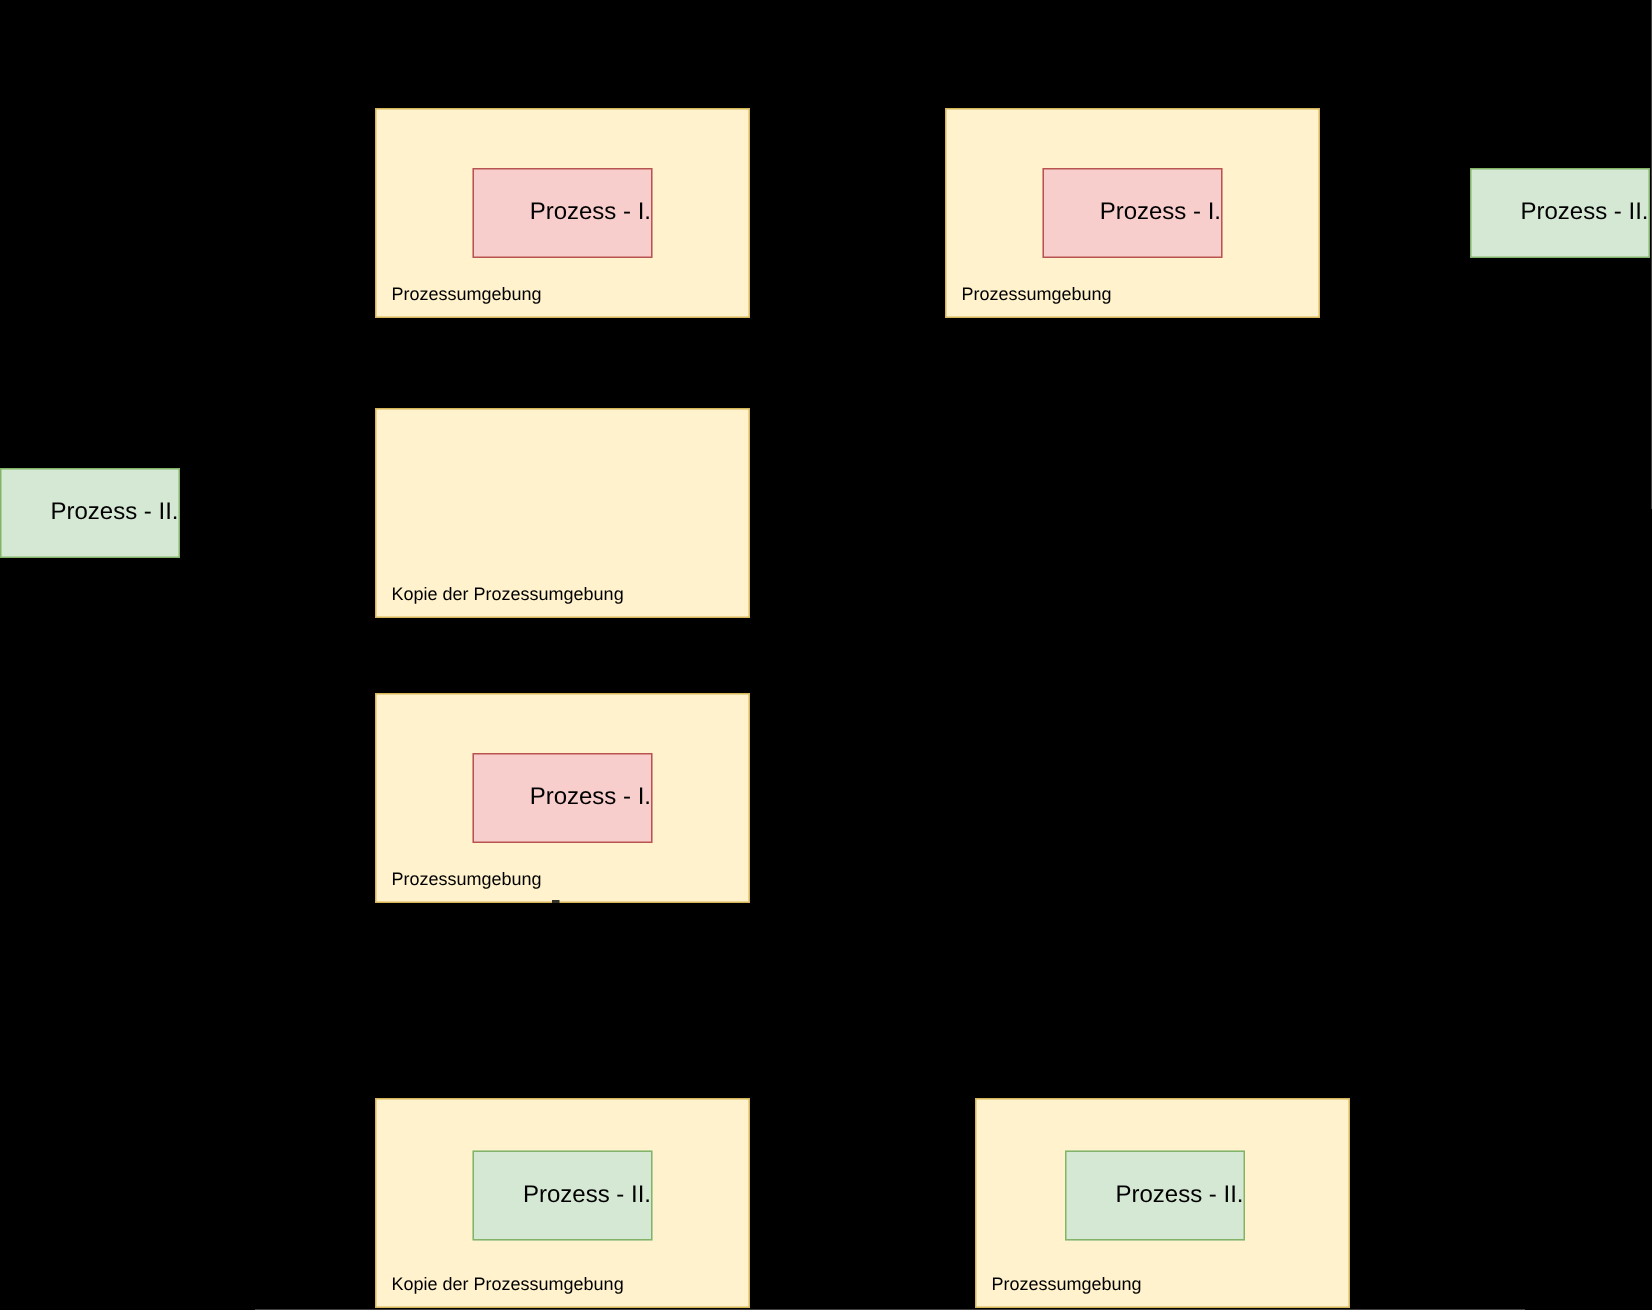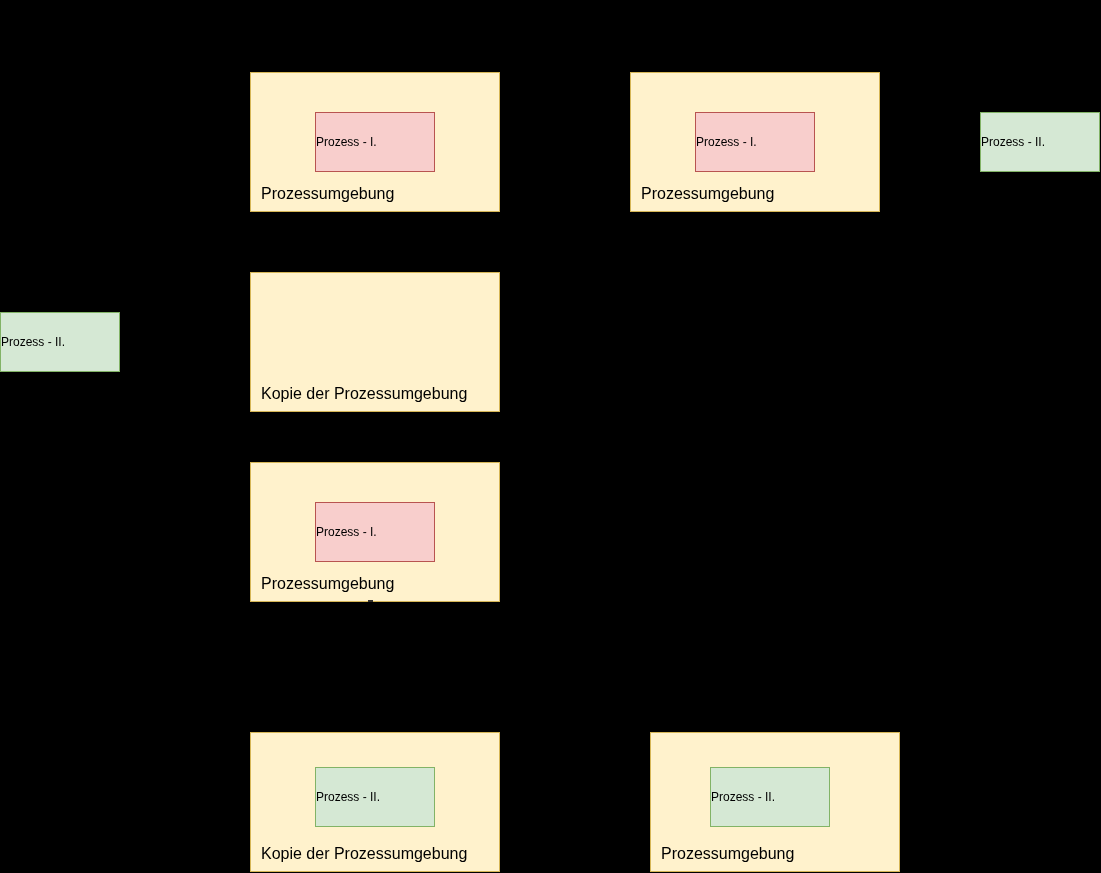--- a/index.html
+++ b/index.html
@@ -17,30 +17,30 @@
     border: 1px solid transparent;
   }
   .env {
     background: var(--environment-fill);
     border-color: var(--environment-stroke);
   }
   .env .label {
     position: absolute;
     left: 10px;
     bottom: 8px;
-    font-size: 16px;
+    font-size: 12px;
     line-height: 1.1;
     color: var(--text-color);
     white-space: nowrap;
   }
   .proc {
     display: flex;
     align-items: center;
-    justify-content: flex-start;
-    font-size: 12px;
+    justify-content: flex-end;
+    font-size: 16px;
     color: var(--text-color);
     white-space: nowrap;
   }
   .p1 {
     background: var(--process1-fill);
     border-color: var(--process1-stroke);
   }
   .p2 {
     background: var(--process2-fill);
     border-color: var(--process2-stroke);

